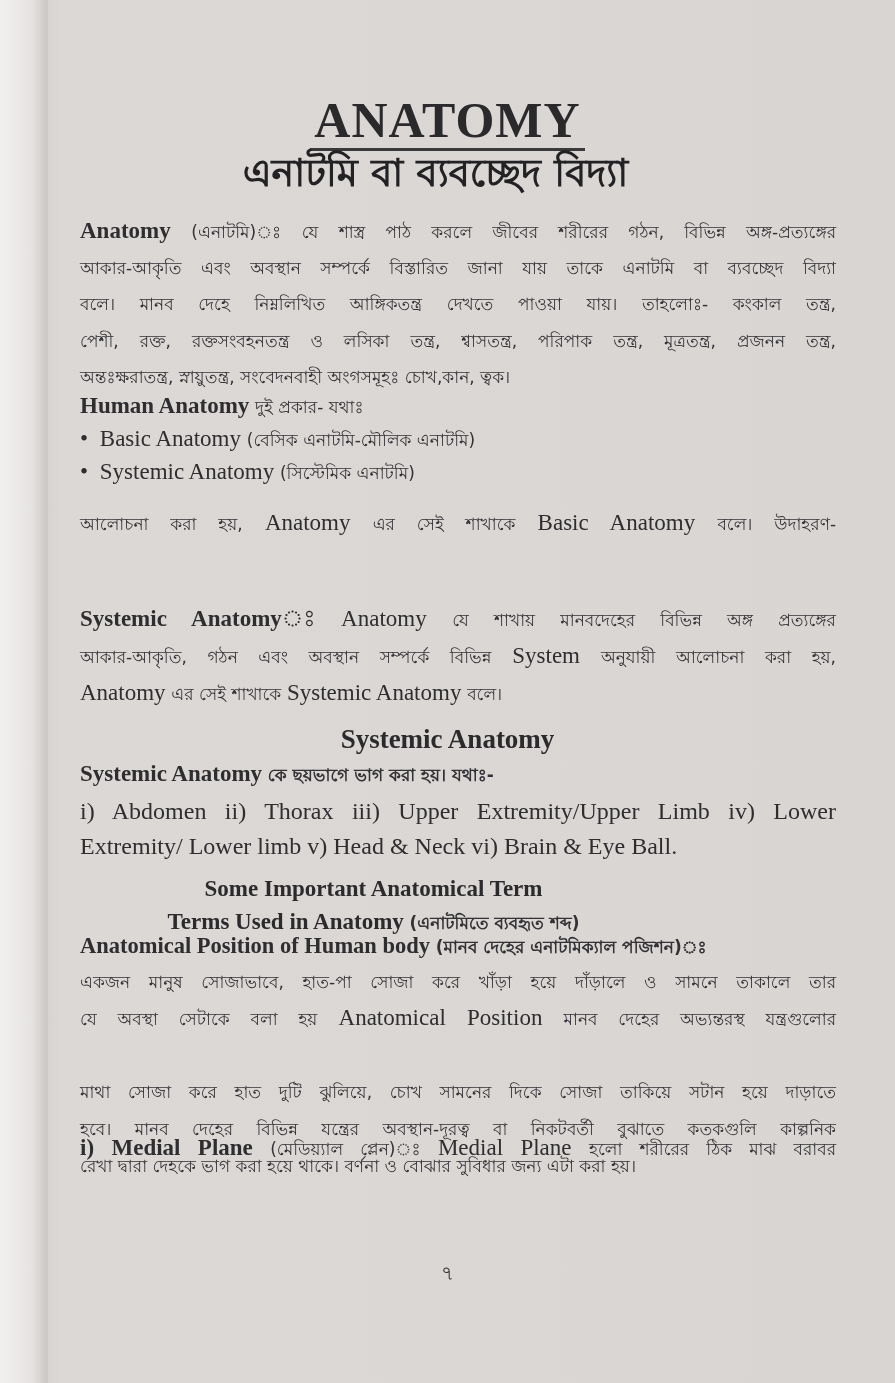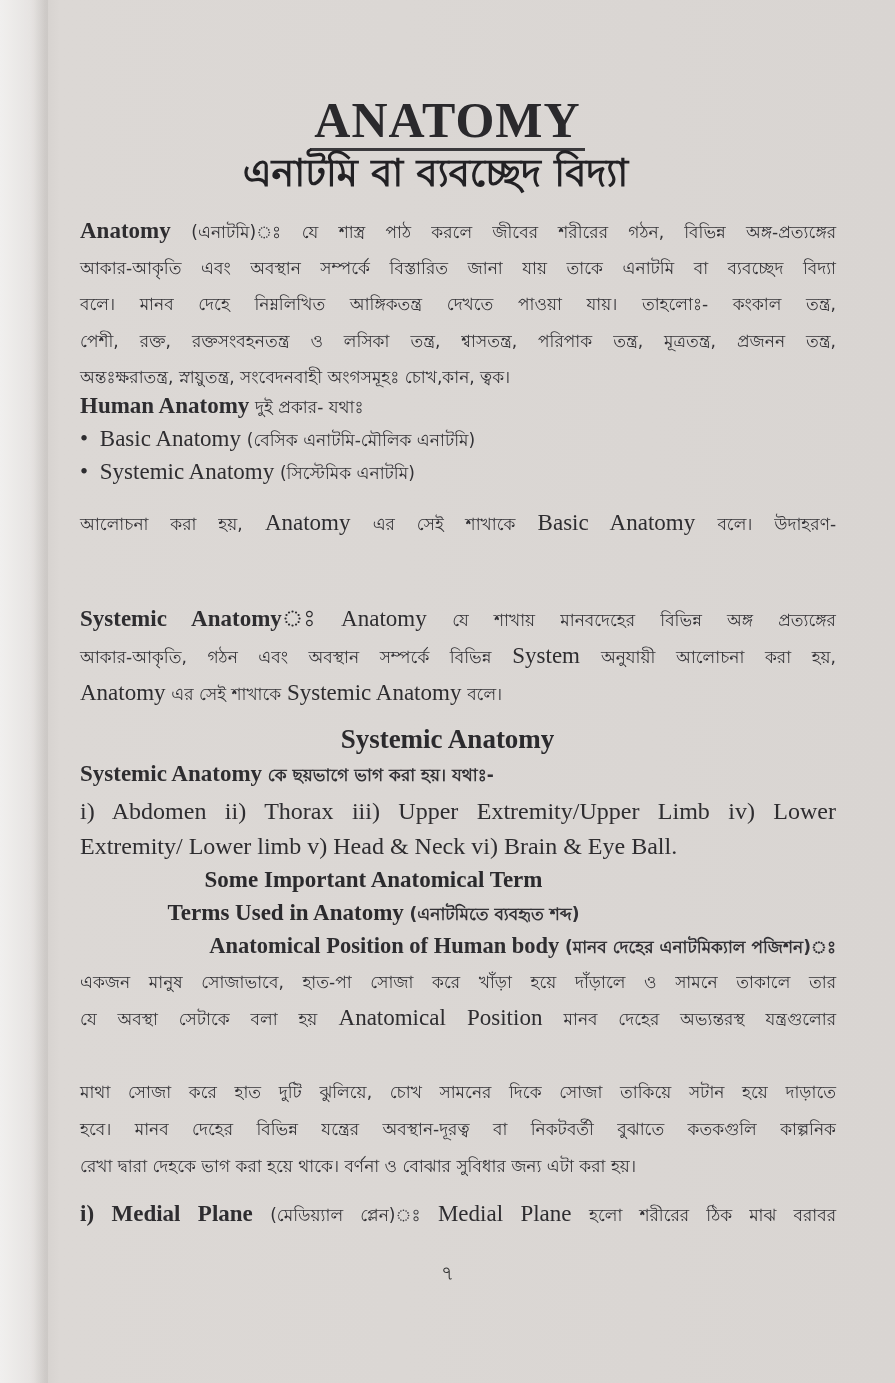--- a/index.html
+++ b/index.html
@@ -77,20 +77,21 @@
       color: #2b2a2d;
     }
     .sub-title {
       position: absolute;
       left: 0; width: 747px;
       text-align: center;
       font-weight: bold;
       font-size: 23px;
       line-height: 30px;
       color: #2b2a2d;
+      margin-top: 9px;
     }
     .bullet::before {
       content: "\2022";
       display: inline-block;
       margin-right: 6px;
     }
     .page-number {
       position: absolute;
       left: 0; width: 895px;
       top: 1258px;
@@ -163,35 +164,35 @@
   </div>
   <div class="line justify" style="top:796px; font-size:24px;">i) Abdomen ii) Thorax iii) Upper Extremity/Upper Limb iv) Lower</div>
   <div class="line" style="top:831px; font-size:24px;">Extremity/ Lower limb v) Head &amp; Neck vi) Brain &amp; Eye Ball.</div>
 
   <div class="sub-title" style="top:865px;">Some Important Anatomical Term</div>
   <div class="sub-title" style="top:898px;">
     <span>Terms Used in Anatomy</span>
     <span class="bn">(এনাটমিতে ব্যবহৃত শব্দ)</span>
   </div>
 
-  <div class="line" style="top:931px; font-size:22.5px;text-align:right;">
+  <div class="line" style="top:931px; font-size:22.5px;">
     <span class="b">Anatomical Position of Human body</span>
     <span class="bn b">(মানব দেহের এনাটমিক্যাল পজিশন)ঃ</span>
   </div>
   <div class="line bn justify" style="top:967px;">একজন মানুষ সোজাভাবে, হাত-পা সোজা করে খাঁড়া  হয়ে দাঁড়ালে ও সামনে তাকালে তার</div>
   <div class="line justify" style="top:1003px;">
     <span class="bn">যে অবস্থা সেটাকে বলা হয়</span>
     <span>Anatomical Position</span>
     <span class="bn">মানব দেহের অভ্যন্তরস্থ যন্ত্রগুলোর</span>
   </div>
   <div class="line bn justify" style="top:1077px;">মাথা সোজা করে হাত দুটি ঝুলিয়ে, চোখ সামনের দিকে সোজা তাকিয়ে সটান হয়ে দাড়াতে</div>
   <div class="line bn justify" style="top:1114px;">হবে। মানব দেহের বিভিন্ন যন্ত্রের অবস্থান-দূরত্ব বা নিকটবর্তী বুঝাতে কতকগুলি কাল্পনিক</div>
   <div class="line bn" style="top:1151px;">রেখা দ্বারা দেহকে ভাগ করা হয়ে থাকে। বর্ণনা ও বোঝার সুবিধার জন্য এটা করা হয়।</div>
 
-  <div class="line justify" style="top:1199px;">
+  <div class="line justify" style="top:1133px;">
     <span class="b">i) Medial Plane</span>
     <span class="bn">(মেডিয়্যাল প্লেন)ঃ</span>
     <span>Medial Plane</span>
     <span class="bn">হলো শরীরের ঠিক মাঝ বরাবর</span>
   </div>
 
   <div class="page-number">৭</div>
 </div>
 
 </body></html>

